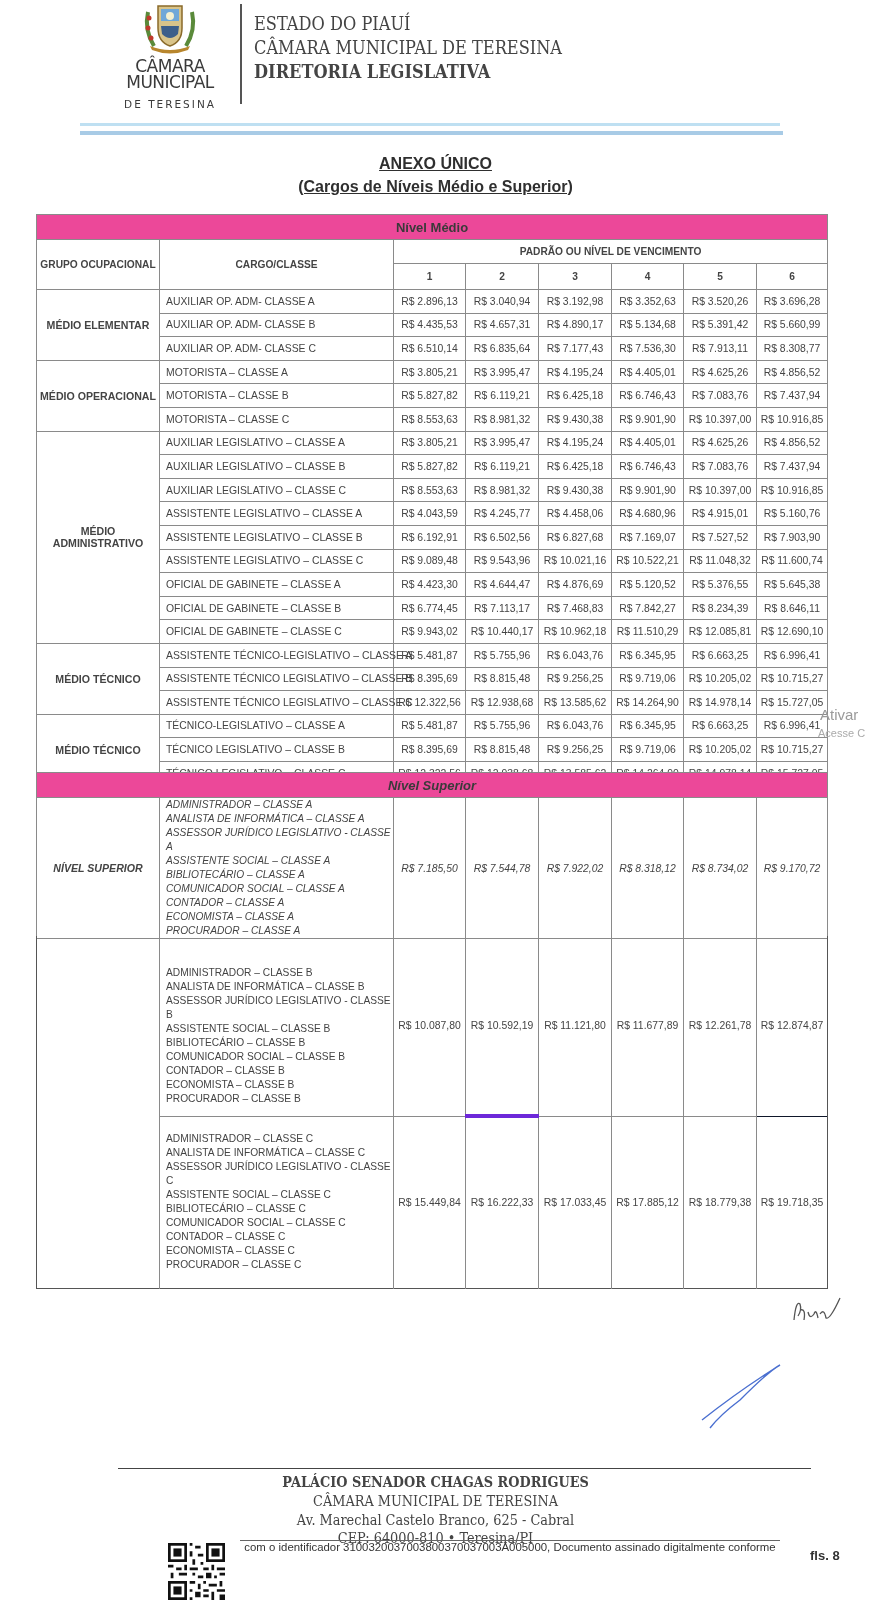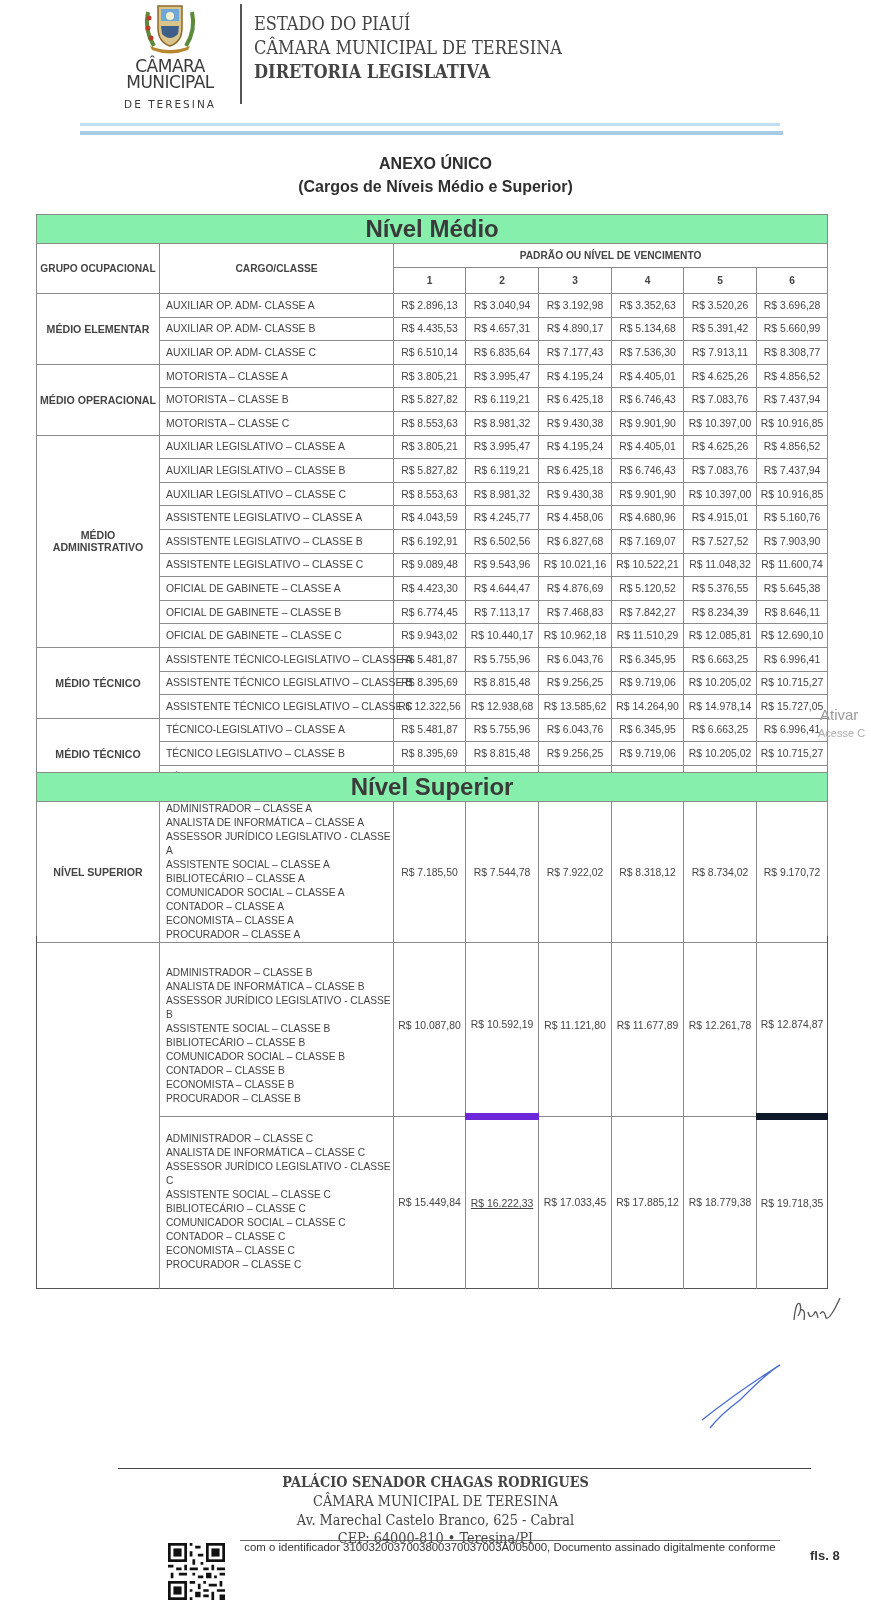--- a/index.html
+++ b/index.html
@@ -9,27 +9,27 @@
   .crest { position: absolute; left: 28px; top: 0; width: 60px; height: 54px; }
   .logo-text { position: absolute; left: 0; top: 56px; width: 116px; text-align: center; color: #3a3a3a; font-family: "DejaVu Sans", sans-serif; line-height: 0.95; }
   .logo-text .l1 { font-size: 17px; letter-spacing: -0.5px; display: block; }
   .logo-text .l2 { font-size: 17px; letter-spacing: -0.5px; display: block; }
   .logo-text .l3 { font-size: 10.5px; letter-spacing: 2px; display: block; margin-top: 10px; }
   .vsep { position: absolute; left: 240px; top: 4px; width: 1.5px; height: 100px; background: #555; }
   .org { position: absolute; left: 254px; top: 12px; font-family: "DejaVu Serif", "Liberation Serif", serif; color: #444; font-size: 18px; line-height: 24px; transform: scaleX(0.9); transform-origin: left; }
   .org .bold { font-weight: bold; }
   .rule1 { position: absolute; left: 80px; top: 123px; width: 700px; height: 3px; background: #bfe0f2; }
   .rule2 { position: absolute; left: 80px; top: 131px; width: 703px; height: 4px; background: #a8cbe6; }
-  .title { position: absolute; left: 0; width: 871px; text-align: center; font-weight: bold; color: #2f2f2f; }
+  .title { position: absolute; left: 0; width: 871px; text-align: center; font-weight: bold; color: #2f2f2f; text-decoration: underline; }
   .t1 { top: 155px; font-size: 16px; }
   .t2 { top: 178px; font-size: 16px; }
 
   table.grid { position: absolute; left: 36px; border-collapse: collapse; font-size: 10.4px; color: #444; table-layout: fixed; }
   table.grid td { border: 1px solid #8a8a8a; }
-  .band { background: #86efac; text-align: center; font-weight: bold; font-size: 24px; color: #3a3a3a; height: 25px; }
+  .band { background: #ec4899; text-align: center; font-weight: bold; font-size: 13px; color: #3a3a3a; height: 25px; }
   .hdr { text-align: center; font-weight: bold; font-size: 10.2px; color: #444; }
   .grp { text-align: center; font-weight: bold; font-size: 10.6px; color: #444; border-top: 1.5px solid #555 !important; }
   .cargo { padding-left: 6px; white-space: nowrap; }
   .val { text-align: center; white-space: nowrap; }
   tr.r td { height: 23.6px; }
   tr.gstart td { border-top: 1.5px solid #555; }
   .outer { border: 1.5px solid #555 !important; }
 
   .sup-table { top: 772px; }
   .cargo-list { padding-left: 6px; font-size: 10.2px; line-height: 14px; }
@@ -308,21 +308,21 @@
         <td class="val">R$ 12.322,56</td>
         <td class="val">R$ 12.938,68</td>
         <td class="val">R$ 13.585,62</td>
         <td class="val">R$ 14.264,90</td>
         <td class="val">R$ 14.978,14</td>
         <td class="val">R$ 15.727,05</td>
       </tr>
     </tbody>
 </table>
 
-<table class="grid outer sup-table" style="width:791px;">
+<table class="grid outer sup-table" style="width:791px;font-style:italic;">
   <colgroup>
     <col style="width:123px">
       <col style="width:234px">
     <col style="width:72px">
       <col style="width:73px">
       <col style="width:73px">
       <col style="width:72px">
       <col style="width:73px">
       <col style="width:71px">
   </colgroup>
@@ -392,25 +392,25 @@
           <div>ANALISTA DE INFORMÁTICA – CLASSE C</div>
           <div>ASSESSOR JURÍDICO LEGISLATIVO - CLASSE C</div>
           <div>ASSISTENTE SOCIAL – CLASSE C</div>
           <div>BIBLIOTECÁRIO – CLASSE C</div>
           <div>COMUNICADOR SOCIAL – CLASSE C</div>
           <div>CONTADOR – CLASSE C</div>
           <div>ECONOMISTA – CLASSE C</div>
           <div>PROCURADOR – CLASSE C</div>
         </td>
     <td class="val" style="border-top:1px solid #8a8a8a;">R$ 15.449,84</td>
-    <td class="val" style="border-top:7px solid #6d28d9;text-decoration:underline;">R$ 16.222,33</td>
+    <td class="val" style="border-top:4px solid #6d28d9;">R$ 16.222,33</td>
     <td class="val" style="border-top:1px solid #8a8a8a;">R$ 17.033,45</td>
     <td class="val" style="border-top:1px solid #8a8a8a;">R$ 17.885,12</td>
     <td class="val" style="border-top:1px solid #8a8a8a;">R$ 18.779,38</td>
-    <td class="val" style="border-top:7px solid #0f172a; border-right:1.5px solid #555;">R$ 19.718,35</td>
+    <td class="val" style="border-top:1px solid #0f172a; border-right:1.5px solid #555;">R$ 19.718,35</td>
   </tr>
 </tbody>
   </table>
 
 <div class="watermark" style="left:820px; top:706px;">Ativar</div>
 <div class="watermark wm2" style="left:818px; top:727px;">Acesse C</div>
 
 <svg class="sig1" viewBox="0 0 60 40">
   <path d="M4 30 Q6 10 10 14 Q12 20 8 26 M10 20 Q16 18 14 30 M18 22 Q20 30 24 24 Q26 18 28 28 M30 24 Q34 18 36 28 Q40 30 50 8" stroke="#555" stroke-width="1.3" fill="none"></path>
 </svg>

